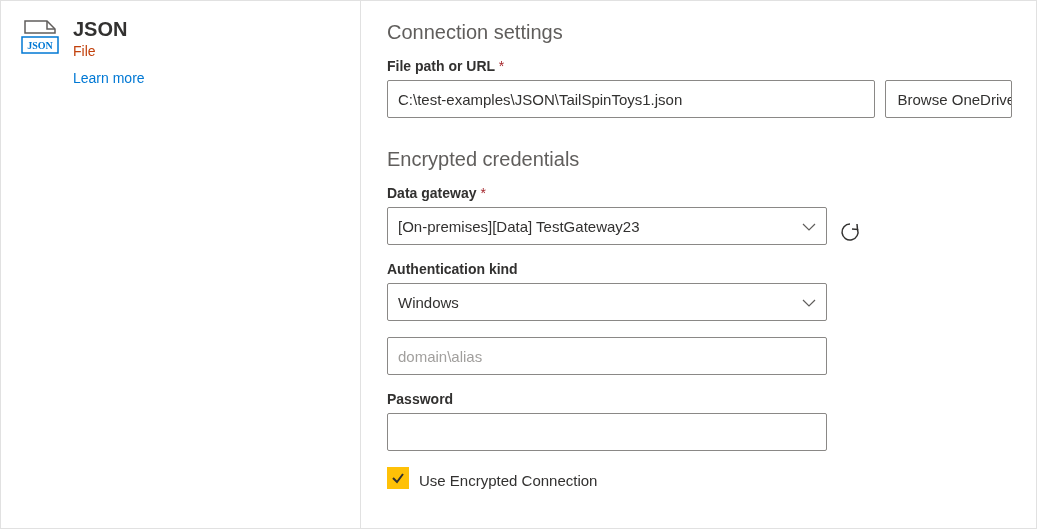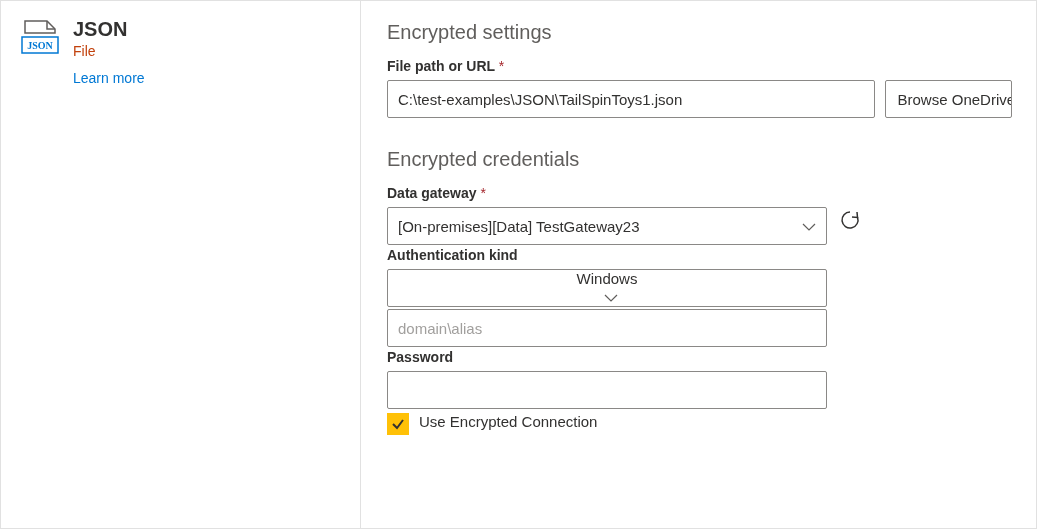--- a/index.html
+++ b/index.html
@@ -70,22 +70,22 @@
       margin-bottom: 6px;
       display: block;
     }
     .required {
       color: #a4262c;
       font-weight: 400;
     }
     .row {
       display: flex;
       gap: 10px;
-      align-items: flex-start;
-      margin-bottom: 2px;
+      align-items: flex-end;
+      margin-bottom: 16px;
     }
     .text-input, .select-box {
       height: 38px;
       border: 1px solid #8a8886;
       border-radius: 2px;
       padding: 0 10px;
       font-size: 15px;
       font-family: inherit;
       color: #323130;
       background: #fff;
@@ -128,21 +128,21 @@
       width: 26px;
       height: 26px;
       display: flex;
       align-items: center;
       justify-content: center;
       cursor: pointer;
     }
     .narrow-input { width: 440px; }
     .checkbox-row {
       display: flex;
-      align-items: flex-start;
+      align-items: flex-end;
       gap: 10px;
       margin-top: 4px;
     }
     .checkbox {
       width: 22px;
       height: 22px;
       background: #ffc107;
       display: flex;
       align-items: center;
       justify-content: center;
@@ -169,21 +169,21 @@
       </div>
       <div>
         <div class="connector-title">JSON</div>
         <div class="connector-subtitle">File</div>
       </div>
     </div>
     <div class="learn-more">Learn more</div>
   </div>
 
   <div class="right-panel">
-    <div class="section-heading">Encrypted settings</div>
+    <div class="section-heading">Connection settings</div>
 
     <label class="field-label">
       <span>File path or URL</span> <span class="required">*</span>
     </label>
     <div class="row">
       <input class="text-input file-input" value="C:\test-examples\JSON\TailSpinToys1.json" style="">
       <button class="browse-btn">Browse OneDrive...</button>
     </div>
 
     <div class="section-heading cred">Encrypted credentials</div>
@@ -203,21 +203,21 @@
       <div class="refresh-btn">
         <svg width="22" height="22" viewBox="0 0 22 22">
           <path d="M11 3 a8 8 0 1 0 7.5 5.2" fill="none" stroke="#323130" stroke-width="1.5"></path>
           <path d="M18 3 L18.5 8.5 L13 8" fill="none" stroke="#323130" stroke-width="1.5"></path>
         </svg>
       </div>
     </div>
 
     <label class="field-label">Authentication kind</label>
     <div class="row">
-      <div class="select-box" style="width:440px;flex-direction:column;">
+      <div class="select-box" style="width:440px;">
         <span class="select-value">Windows</span>
         <span class="chevron">
           <svg width="14" height="10" viewBox="0 0 14 10">
               <path d="M1 2 L7 8 L13 2" fill="none" stroke="#605e5c" stroke-width="1.2"></path>
             </svg>
         </span>
       </div>
     </div>
 
     <div class="row">

